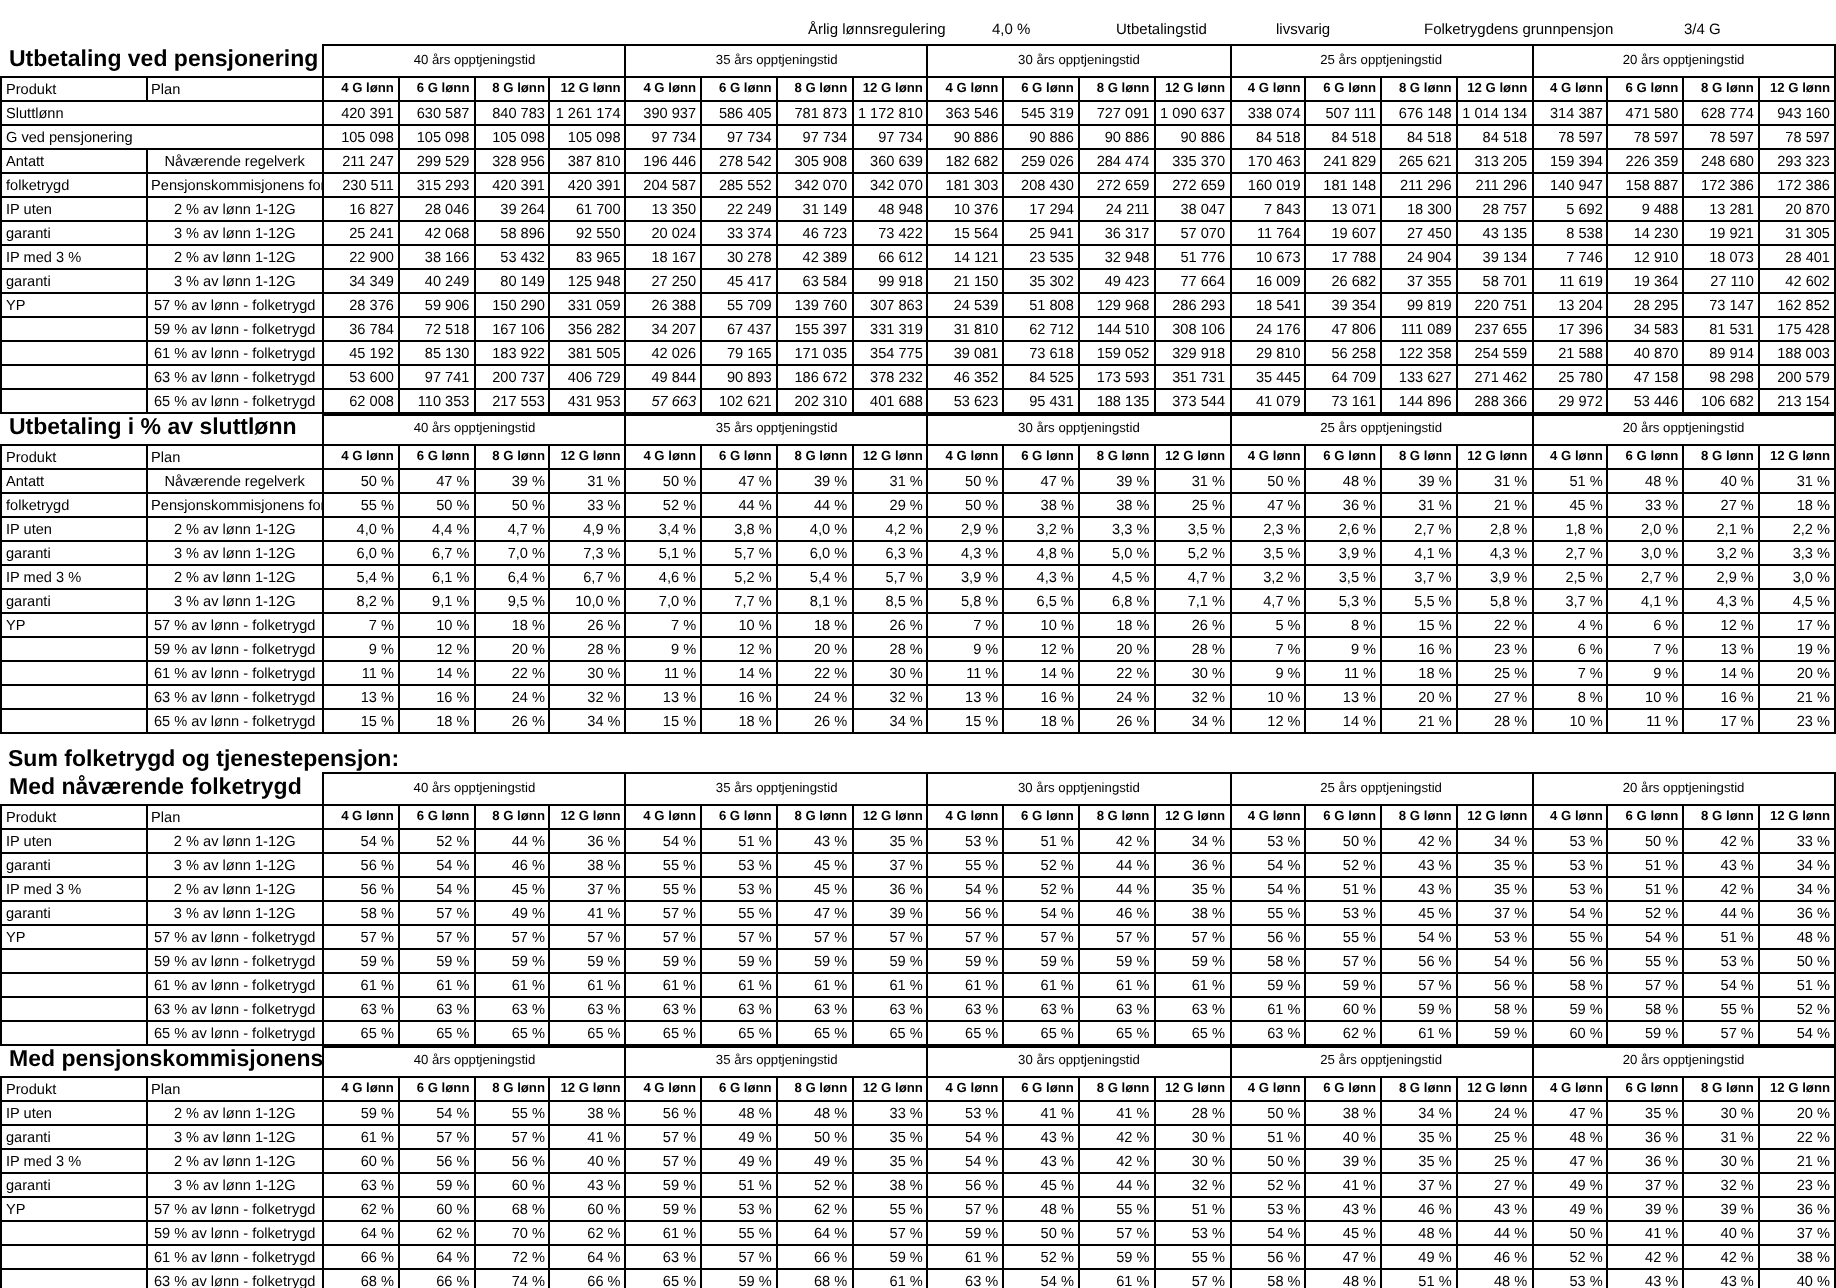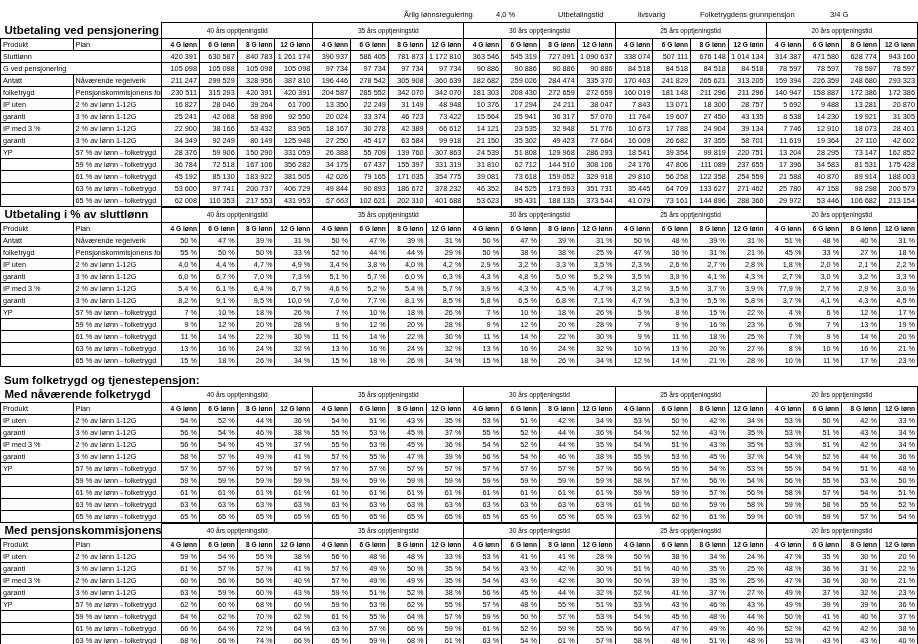--- a/index.html
+++ b/index.html
@@ -17,21 +17,21 @@
     font-size:7.5px;
     height:16px;
     padding-left:404px;
     gap:0px;
     white-space:nowrap;
   }
   .paramsbar .pl{display:inline-block;}
   .p-a{width:92px;}
   .p-c{width:80px;}
   .p-d{width:62px;}
-  .p-e{width:130px;}
+  .p-e{width:130px;margin-left:12px;}
   .p-f{width:40px;}
 
   
   .block{margin:0 0 0 0;}
   .pretitle{font-size:11.5px;font-weight:bold;padding:7px 0 0 4px;}
 
   table.grid{
     border-collapse:collapse;
     table-layout:fixed;
     width:918px;
@@ -58,21 +58,21 @@
     text-align:center;font-size:6.6px;
     height:11px;line-height:11px;
   }
   tr.subhdr td{
     text-align:right;font-size:6.6px;font-weight:bold;
     height:11px;line-height:11px;
   }
   tr.subhdr td.lbl{text-align:left;font-weight:normal;font-size:7.3px;}
   td.num{text-align:right;}
   td.lblA{text-align:left;padding-left:3px;}
-  td.lblB{}
+  td.lblB{text-align:center;}
   .thickTop td{border-top:1.4px solid #000;}
   .grpL{border-left:1.4px solid #000 !important;}
   .grpR{border-right:1.4px solid #000 !important;}
   .outerL{border-left:1.4px solid #000 !important;}
 </style>
 </head>
 <body>
 
 <div class="page">
 
@@ -308,21 +308,21 @@
               <td class="num grpR">39 134</td>
               <td class="num grpL ">7 746</td>
               <td class="num ">12 910</td>
               <td class="num ">18 073</td>
               <td class="num grpR" style="border-right: 1.4px solid rgb(0, 0, 0);">28 401</td>
             </tr>
             <tr class="">
               <td class="lblA outerL">garanti</td>
               <td class="lblB">3 % av lønn 1-12G</td>
               <td class="num grpL ">34 349</td>
-              <td class="num ">92 249</td>
+              <td class="num ">40 249</td>
               <td class="num ">80 149</td>
               <td class="num grpR">125 948</td>
               <td class="num grpL ">27 250</td>
               <td class="num ">45 417</td>
               <td class="num ">63 584</td>
               <td class="num grpR">99 918</td>
               <td class="num grpL ">21 150</td>
               <td class="num ">35 302</td>
               <td class="num ">49 423</td>
               <td class="num grpR">77 664</td>
@@ -359,21 +359,21 @@
               <td class="num ">73 147</td>
               <td class="num grpR" style="border-right: 1.4px solid rgb(0, 0, 0);">162 852</td>
             </tr>
             <tr class="">
               <td class="lblA outerL"></td>
               <td class="lblB">59 % av lønn - folketrygd</td>
               <td class="num grpL ">36 784</td>
               <td class="num ">72 518</td>
               <td class="num ">167 106</td>
               <td class="num grpR">356 282</td>
-              <td class="num grpL ">34 175</td>
+              <td class="num grpL ">34 207</td>
               <td class="num ">67 437</td>
               <td class="num ">155 397</td>
               <td class="num grpR">331 319</td>
               <td class="num grpL ">31 810</td>
               <td class="num ">62 712</td>
               <td class="num ">144 510</td>
               <td class="num grpR">308 106</td>
               <td class="num grpL ">24 176</td>
               <td class="num ">47 806</td>
               <td class="num ">111 089</td>
@@ -625,21 +625,21 @@
               <td class="num ">5,4 %</td>
               <td class="num grpR">5,7 %</td>
               <td class="num grpL ">3,9 %</td>
               <td class="num ">4,3 %</td>
               <td class="num ">4,5 %</td>
               <td class="num grpR">4,7 %</td>
               <td class="num grpL ">3,2 %</td>
               <td class="num ">3,5 %</td>
               <td class="num ">3,7 %</td>
               <td class="num grpR">3,9 %</td>
-              <td class="num grpL ">77,9 %</td>
+              <td class="num grpL ">2,5 %</td>
               <td class="num ">2,7 %</td>
               <td class="num ">2,9 %</td>
               <td class="num grpR" style="border-right: 1.4px solid rgb(0, 0, 0);">3,0 %</td>
             </tr>
             <tr class="">
               <td class="lblA outerL">garanti</td>
               <td class="lblB">3 % av lønn 1-12G</td>
               <td class="num grpL ">8,2 %</td>
               <td class="num ">9,1 %</td>
               <td class="num ">9,5 %</td>

